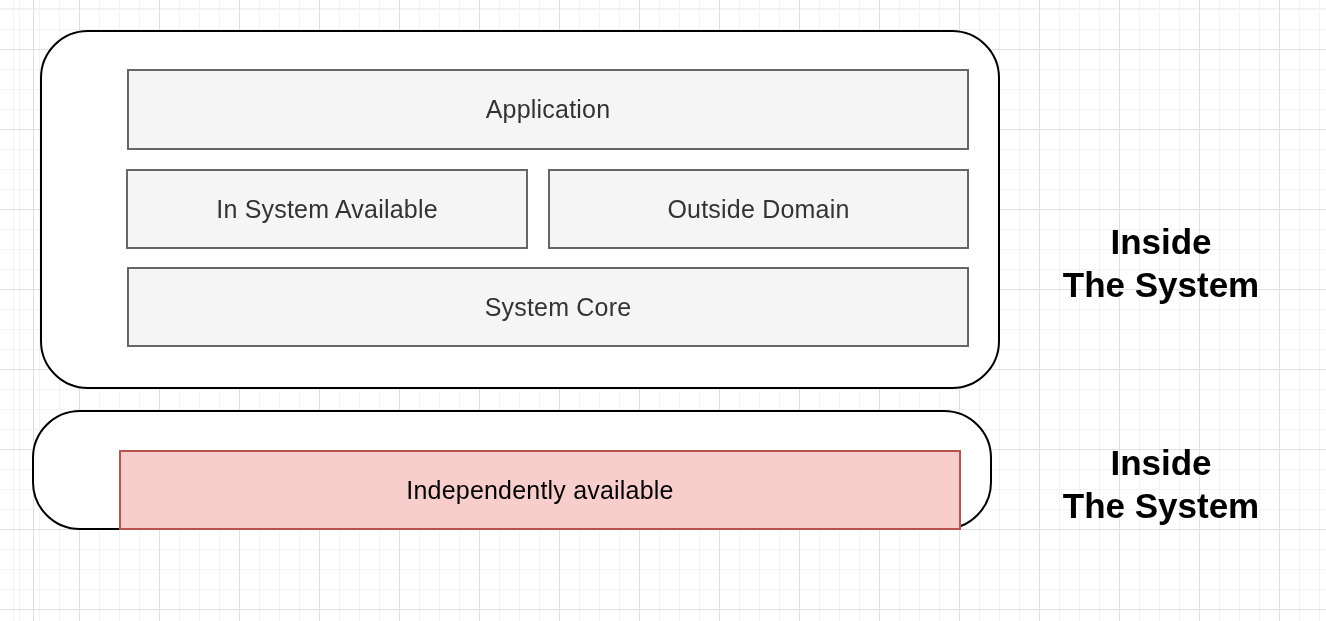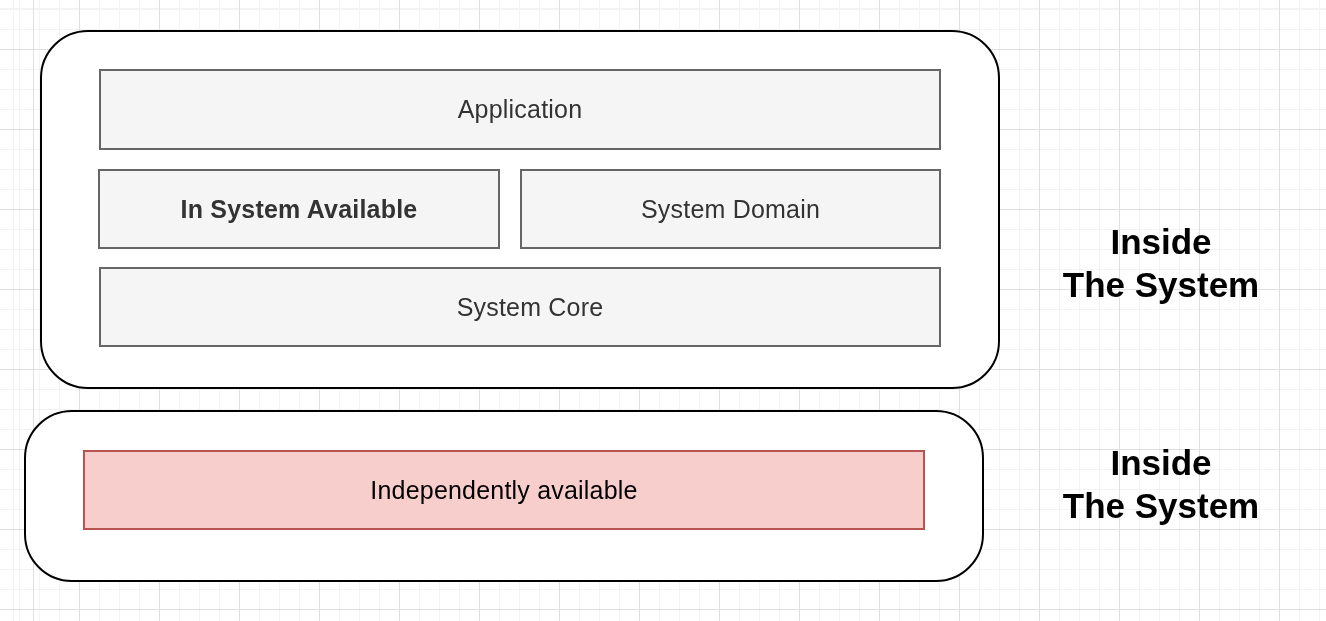--- a/index.html
+++ b/index.html
@@ -24,36 +24,37 @@
     background-position: 79px 0, 0 49px, 19px 0, 0 9px;
   }
 
   .group {
     position: absolute;
     background: #ffffff;
     border: 2.5px solid #000000;
     border-radius: 48px;
   }
   .group-inside  { left: 40px; top: 30px;  width: 960px; height: 359px; }
-  .group-outside { left: 24px; top: 410px; width: 960px; height: 172px; }
+  .group-outside { left: 32px; top: 410px; width: 960px; height: 120px; }
 
   .node {
     position: absolute;
     display: flex;
     align-items: center;
     justify-content: center;
     background: #f5f5f5;
     border: 2px solid #666666;
     color: #333333;
     font-size: 25px;
     text-align: center;
     letter-spacing: 0.2px;
+    margin-left: 28px;
   }
   .node-application { left: 57px;  top: 37px;  width: 842px; height: 81px; }
-  .node-isa         { left: 56px;  top: 137px; width: 402px; height: 80px; font-weight: bold; }
+  .node-isa         { left: 56px;  top: 137px; width: 402px; height: 80px; }
   .node-domain      { left: 478px; top: 137px; width: 421px; height: 80px; }
   .node-core        { left: 57px;  top: 235px; width: 842px; height: 80px; padding-left: 20px; }
 
   .node-red {
     left: 57px; top: 38px; width: 842px; height: 80px;
     background: #f8cecc;
     border: 2px solid #b85450;
     color: #000000;
   }
 
@@ -77,21 +78,21 @@
 <div class="canvas">
 
   <div class="group group-inside">
     <div class="node node-application">
       <span>Application</span>
     </div>
     <div class="node node-isa">
       <span>In System Available</span>
     </div>
     <div class="node node-domain">
-      <span>System Domain</span>
+      <span>Outside Domain</span>
     </div>
     <div class="node node-core">
       <span>System Core</span>
     </div>
   </div>
 
   <div class="group group-outside">
     <div class="node node-red">
       <span>Independently available</span>
     </div>

